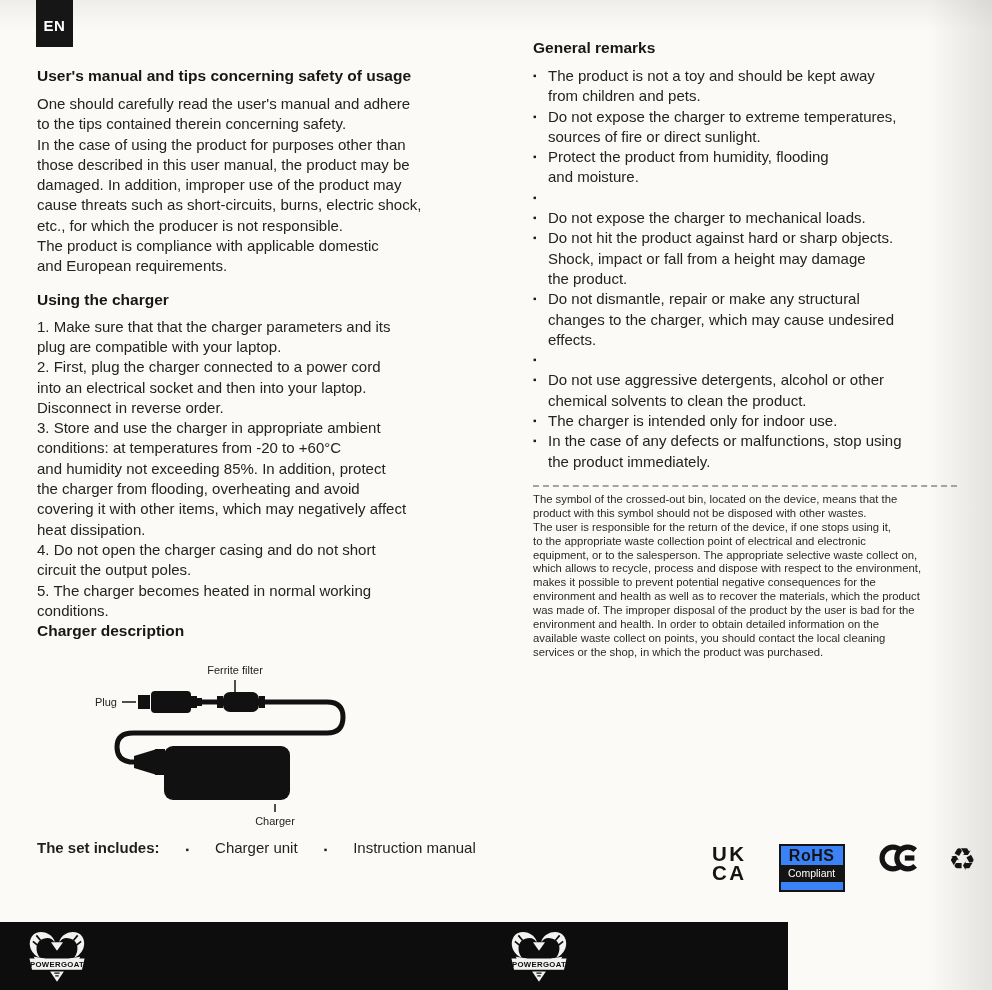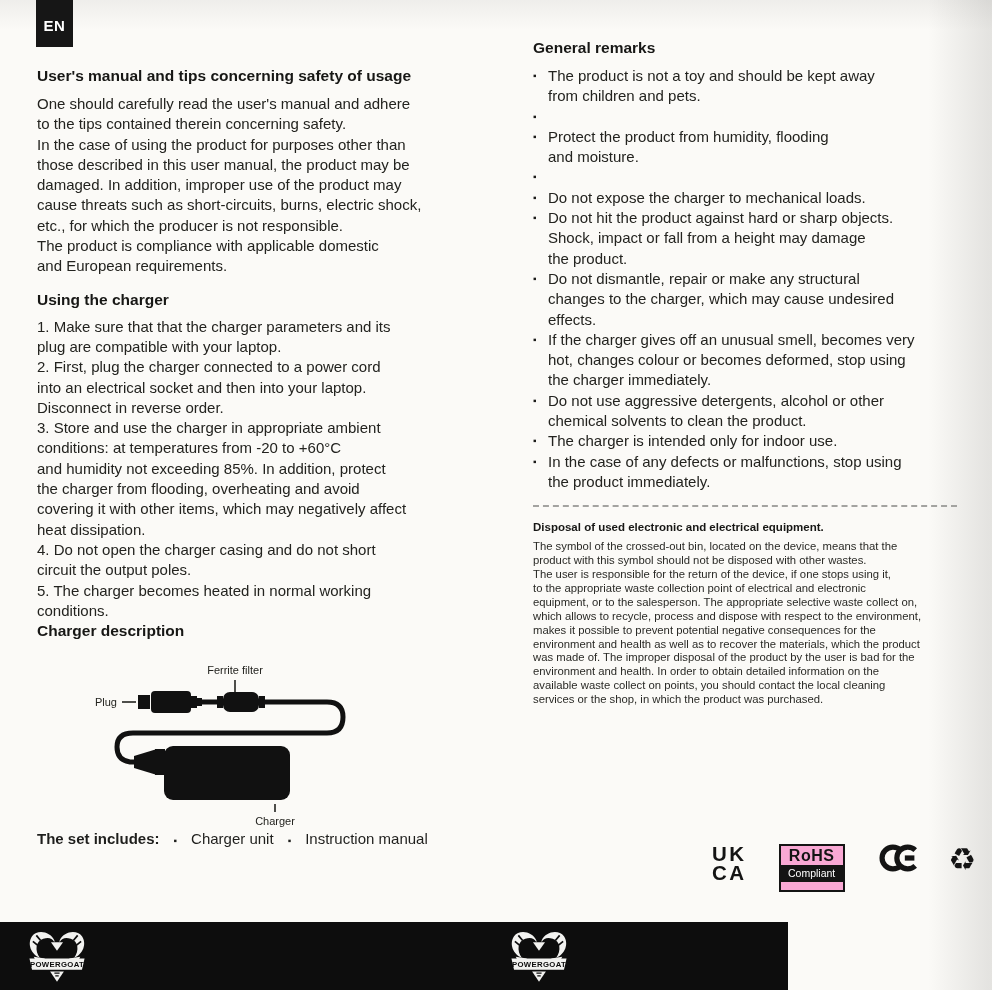--- a/index.html
+++ b/index.html
@@ -27,26 +27,26 @@
   .remarks-h{margin-top:38px}
   ul.remarks{list-style:none;margin:9px 0 0;padding:0;font-size:15px;line-height:20.3px;color:#23231f}
   ul.remarks li{display:flex}
   ul.remarks .blt{flex:0 0 15px;font-size:10px;line-height:20.3px;color:#1c1c1a}
   ul.remarks .btext{white-space:pre-line}
   .dash-divider{border:none;border-top:2px dashed #a3a3a0;margin:13px 0 0;width:424px;height:0}
   .small-h{font-size:11.5px;font-weight:700;margin:13px 0 0;line-height:14px;color:#171715}
   .small-body{font-size:11.3px;line-height:13.9px;white-space:pre-line;margin:6px 0 0;color:#2a2a26}
   .diagram{margin-top:10px;display:block}
   .dia-label{font-size:11px;fill:#23231f}
-  .set-line{margin-top:0;font-size:15px;display:flex;align-items:baseline;gap:14px;white-space:nowrap}
+  .set-line{margin-top:9px;font-size:15px;display:flex;align-items:baseline;gap:26px;white-space:nowrap}
   .set-line .lbl{font-weight:700}
   .set-line .sq{font-size:10px}
   .marks{position:absolute;left:712px;top:844px;display:flex;gap:32px}
   .ukca{font-weight:700;font-size:20.5px;line-height:19px;letter-spacing:2.5px;color:#141414}
-  .rohs{border:2.5px solid #141414;width:62px;text-align:center;background:#f9a8d4}
+  .rohs{border:2.5px solid #141414;width:62px;text-align:center;background:#3b82f6}
   .rohs-top{font-weight:700;font-size:16px;letter-spacing:.5px;padding:1px 2px 0;color:#141414}
   .rohs-bot{background:#141414;color:#fff;font-size:10.5px;padding:2px 2px 3px;font-weight:400}
   .recycle{font-family:"DejaVu Sans",sans-serif;font-size:31px;line-height:1;color:#141414}
   .footer-bar{position:absolute;left:0;top:922px;width:788px;height:68px;background:#0d0d0d}
   .goat{position:absolute;top:5px}
   .goat.g1{left:26px}
   .goat.g2{left:508px}
   svg{display:block}
 </style>
 </head>
@@ -133,20 +133,22 @@
 <div class="col-right">
   <h2 class="h remarks-h">General remarks</h2>
   <ul class="remarks">
     <li>
         <span class="blt">▪</span>
         <span class="btext">The product is not a toy and should be kept away
 from children and pets.</span>
       </li>
     <li>
         <span class="blt">▪</span>
+        <span class="btext">Do not expose the charger to extreme temperatures,
+sources of fire or direct sunlight.</span>
       </li>
     <li>
         <span class="blt">▪</span>
         <span class="btext">Protect the product from humidity, flooding
 and moisture.</span>
       </li>
     <li>
         <span class="blt">▪</span>
       </li>
     <li>
@@ -160,43 +162,39 @@
 the product.</span>
       </li>
     <li>
         <span class="blt">▪</span>
         <span class="btext">Do not dismantle, repair or make any structural
 changes to the charger, which may cause undesired
 effects.</span>
       </li>
     <li>
         <span class="blt">▪</span>
-        <span class="btext">If the charger gives off an unusual smell, becomes very
-hot, changes colour or becomes deformed, stop using
-the charger immediately.</span>
       </li>
     <li>
         <span class="blt">▪</span>
         <span class="btext">Do not use aggressive detergents, alcohol or other
 chemical solvents to clean the product.</span>
       </li>
     <li>
         <span class="blt">▪</span>
         <span class="btext">The charger is intended only for indoor use.</span>
       </li>
     <li>
         <span class="blt">▪</span>
         <span class="btext">In the case of any defects or malfunctions, stop using
 the product immediately.</span>
       </li>
   </ul>
 
   <hr class="dash-divider">
 
-  <h3 class="small-h">Disposal of used electronic and electrical equipment.</h3>
   <p class="small-body">The symbol of the crossed-out bin, located on the device, means that the
 product with this symbol should not be disposed with other wastes.
 The user is responsible for the return of the device, if one stops using it,
 to the appropriate waste collection point of electrical and electronic
 equipment, or to the salesperson. The appropriate selective waste collect on,
 which allows to recycle, process and dispose with respect to the environment,
 makes it possible to prevent potential negative consequences for the
 environment and health as well as to recover the materials, which the product
 was made of. The improper disposal of the product by the user is bad for the
 environment and health. In order to obtain detailed information on the

